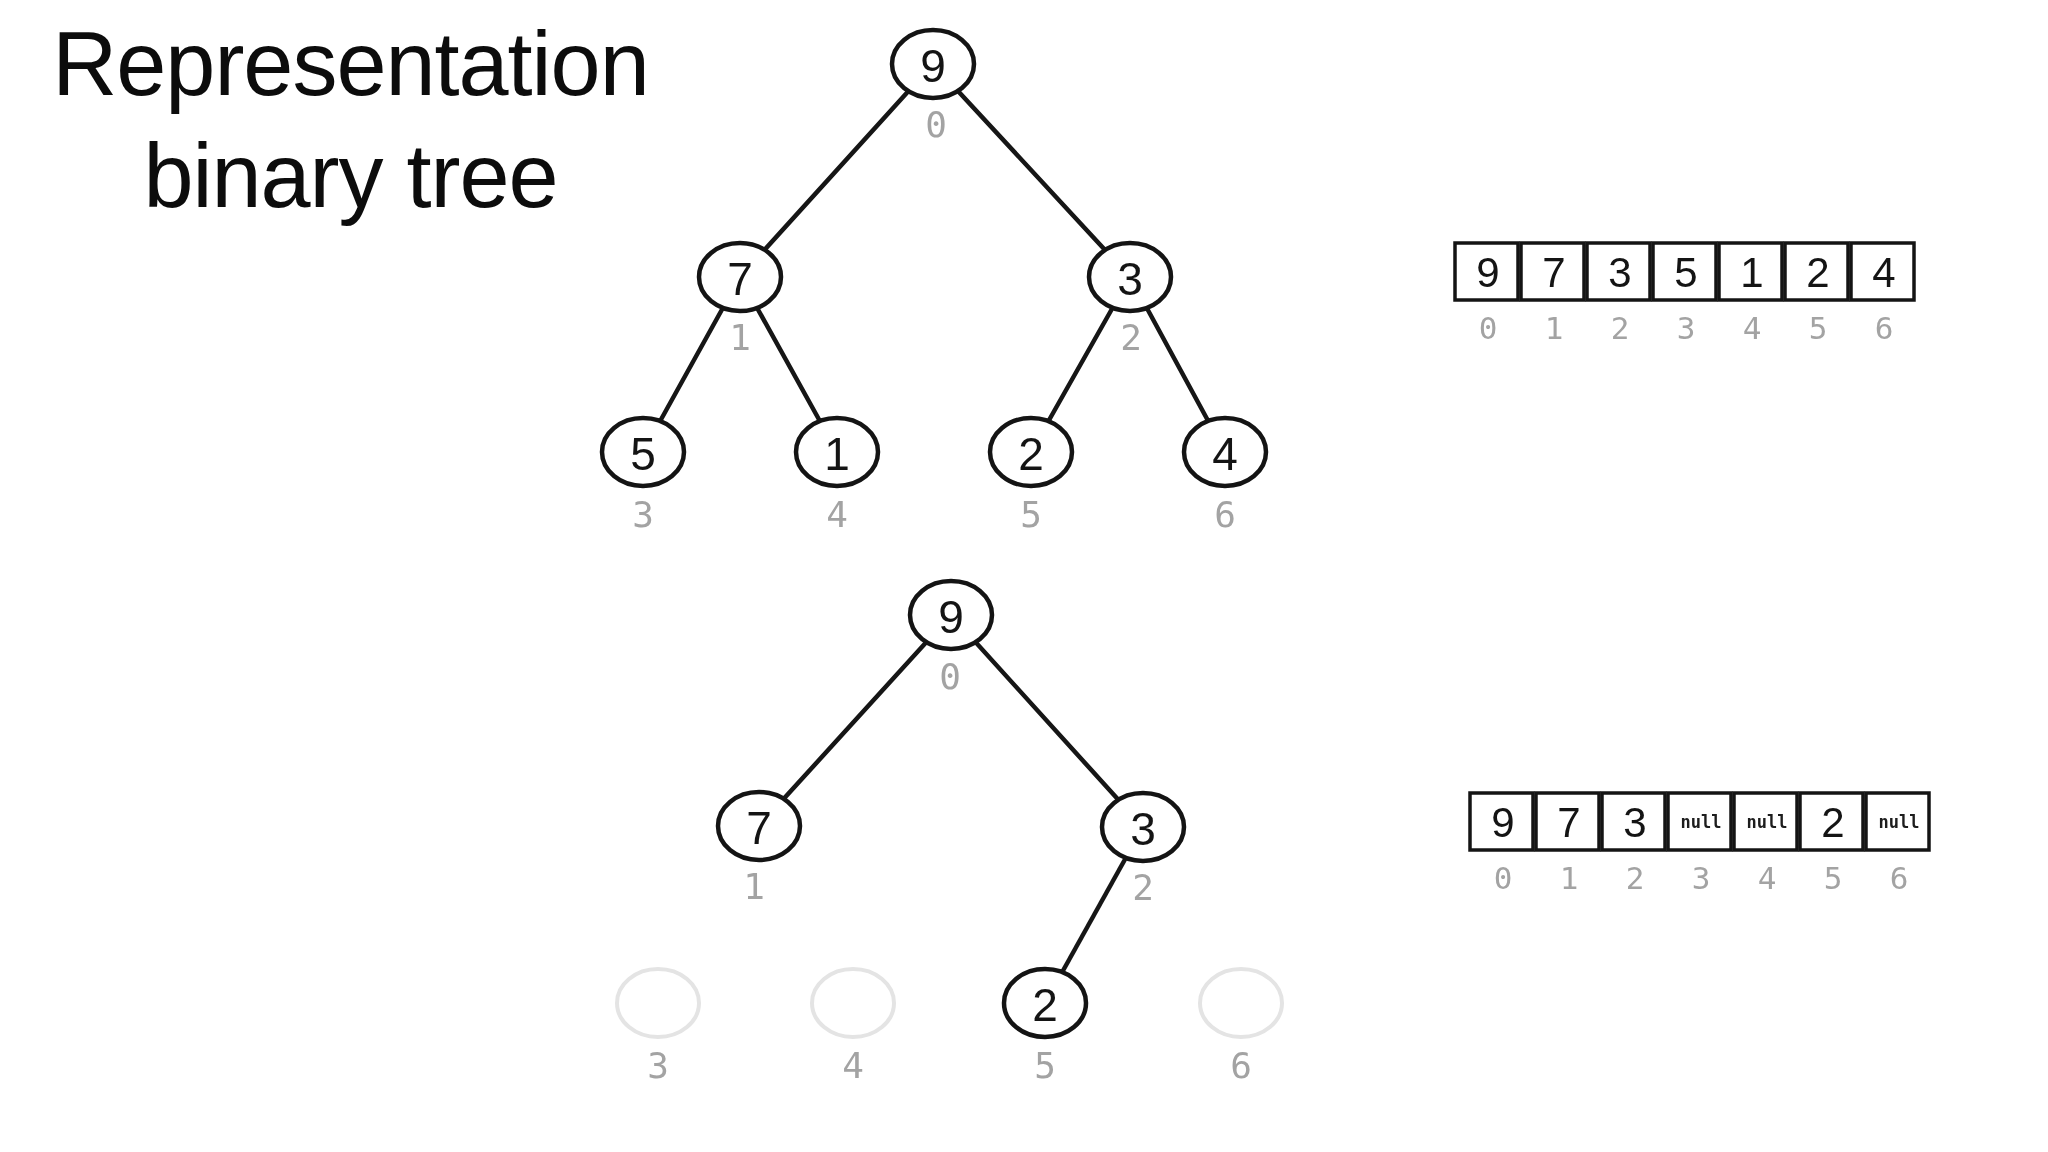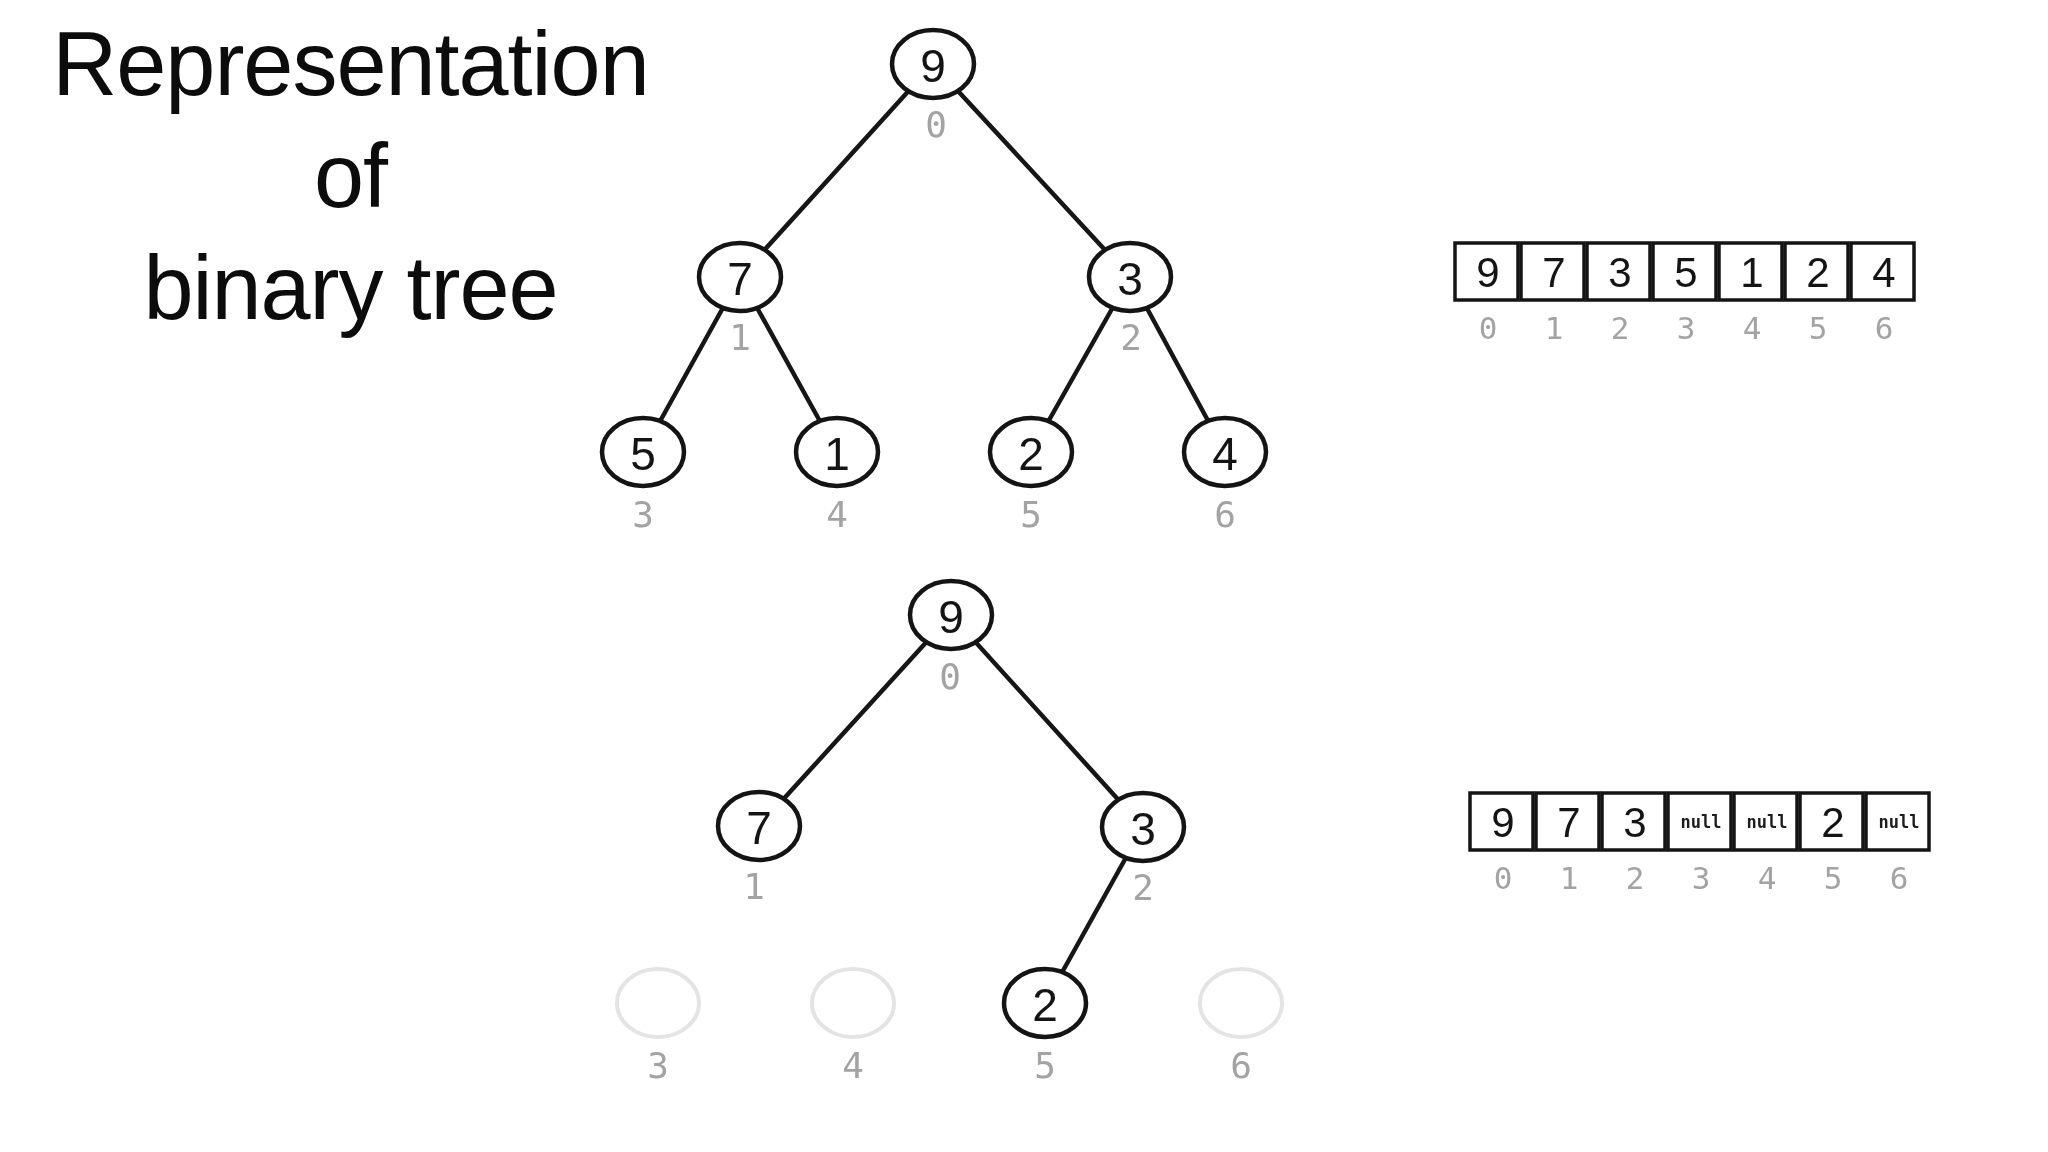--- a/index.html
+++ b/index.html
@@ -92,21 +92,20 @@
     dominant-baseline: central;
   }
 </style>
 </head>
 <body>
 
 <div id="stage">
 
   <div class="title-block">
     <span class="title-line">Representation</span>
-    <span class="title-line">of</span>
     <span class="title-line">binary tree</span>
   </div>
 
   <svg id="diagram" viewBox="0 0 2048 1152" xmlns="http://www.w3.org/2000/svg">
 
     <g>
 
       <line class="edge" x1="933" y1="64" x2="740" y2="277"></line>
       <line class="edge" x1="933" y1="64" x2="1130" y2="277"></line>
       <line class="edge" x1="740" y1="277" x2="643" y2="452"></line>

